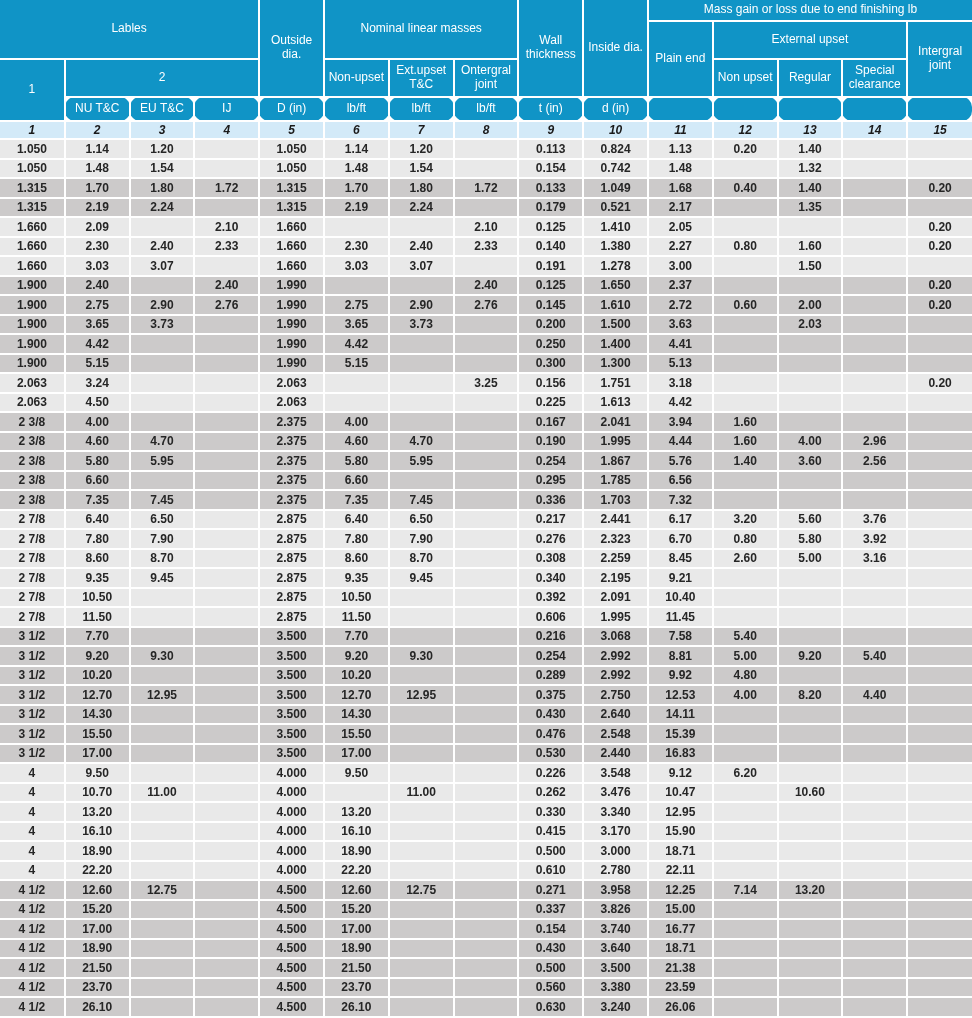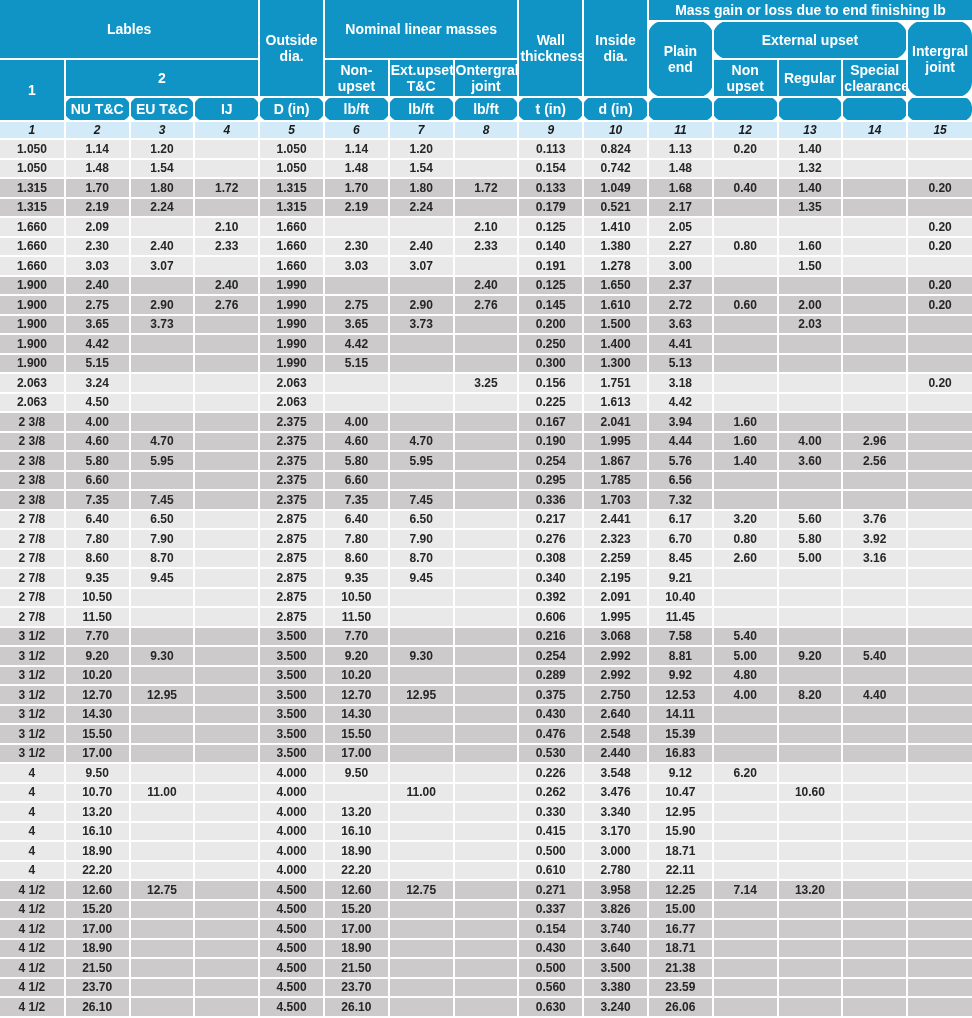--- a/index.html
+++ b/index.html
@@ -21,27 +21,27 @@
   th,td{
     border:2px solid #ffffff;
     text-align:center;
     vertical-align:middle;
     overflow:hidden;
     padding:0 1px;
   }
   thead th{
     background:var(--header-bg);
     color:#ffffff;
-    font-size:14px;
-    font-weight:bold;
+    font-size:12px;
+    font-weight:normal;
     line-height:1.15;
     text-align:center;
   }
   tr.hr1 th{height:20px;}
-  tr.hr2 th{height:36px;border-radius:15px;}
+  tr.hr2 th{height:36px;}
   tr.hr3 th{height:36px;}
   tr.hr4 th{height:22px;border-radius:10px;}
   tr.num-row td{
     background:var(--number-row-bg);
     color:#1a1a1a;
     font-size:12px;
     font-style:italic;
     font-weight:bold;
     height:16px;
   }

